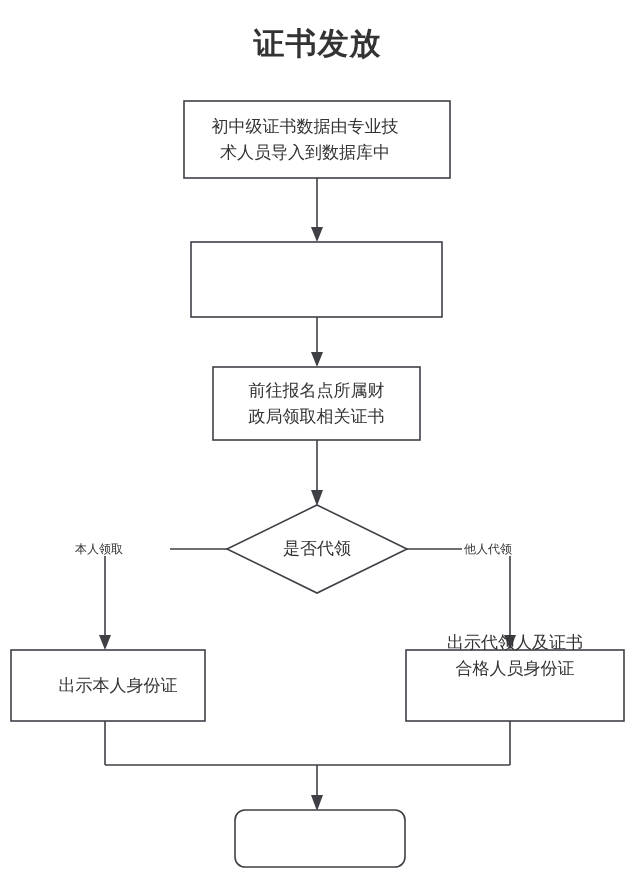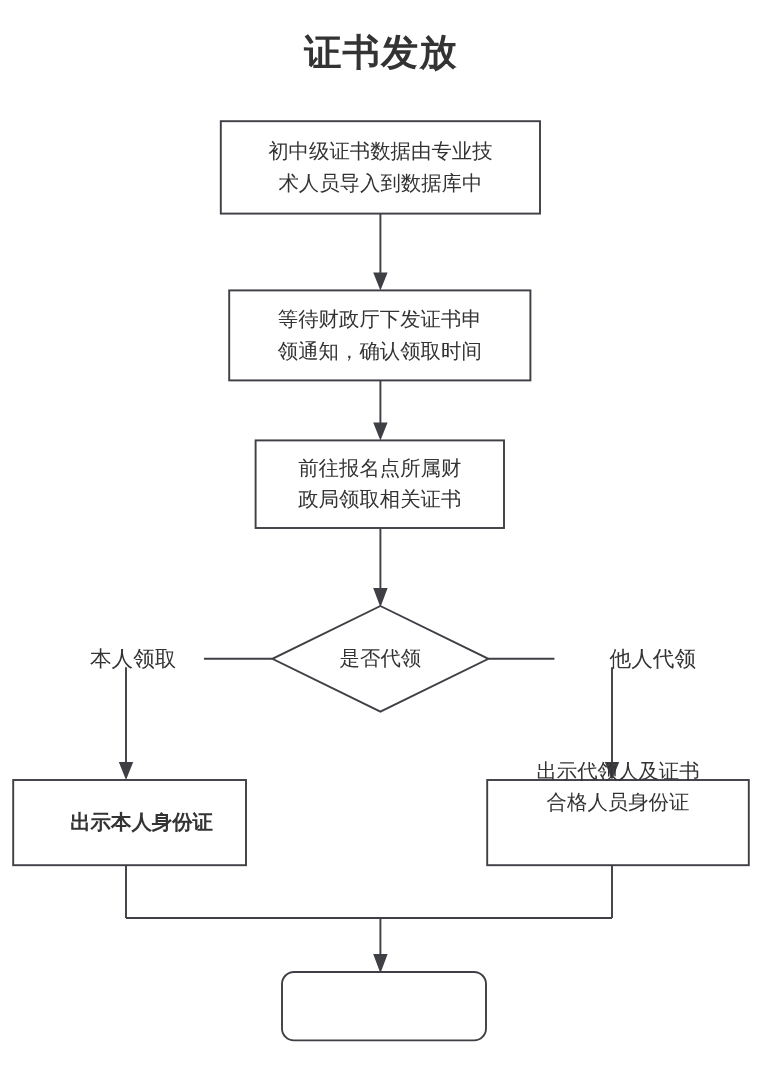--- a/index.html
+++ b/index.html
@@ -65,21 +65,21 @@
     text-align: center;
     color: #333333;
     font-size: 17px;
     line-height: 26px;
     white-space: pre-line;
     pointer-events: none;
   }
   .edge-label {
     position: absolute;
     color: #333333;
-    font-size: 18px;
+    font-size: 12px;
     line-height: 20px;
     white-space: nowrap;
   }
 </style>
 </head>
 <body>
 
 <div id="flow-root">
 
   <div class="chart-title">证书发放</div>
@@ -118,34 +118,32 @@
     <line class="conn" x1="105" y1="721" x2="105" y2="765"></line>
     <line class="conn" x1="510" y1="721" x2="510" y2="765"></line>
     <line class="conn" x1="105" y1="765" x2="510" y2="765"></line>
     <line class="conn" x1="317" y1="765" x2="317" y2="802"></line>
     <polygon class="arrow-head" points="317,811 311,795 323,795"></polygon>
 
     <rect class="node-shape-round" x="235" y="810" width="170" height="57" rx="10" ry="10"></rect>
 
   </svg>
 
-  <div class="node-label" style="left:184px; top:101px; width:266px; height:77px;border-radius:15px;">初中级证书数据由专业技
+  <div class="node-label" style="left:172px; top:101px; width:266px; height:77px;border-radius:15px;">初中级证书数据由专业技
 术人员导入到数据库中</div>
 
-  <div class="node-label" style="left:191px; top:242px; width:251px; height:75px;">等待财政厅下发证书申
-领通知，确认领取时间</div>
 
   <div class="node-label" style="left:213px; top:367px; width:207px; height:73px;text-align:center;">前往报名点所属财
 政局领取相关证书</div>
 
   <div class="node-label" style="left:237px; top:525px; width:160px; height:48px;text-align:right;">是否代领</div>
 
-  <div class="node-label" style="left:11px; top:650px; width:214px; height:71px;font-weight:bold;">出示本人身份证</div>
+  <div class="node-label" style="left:11px; top:650px; width:214px; height:71px;">出示本人身份证</div>
 
   <div class="node-label" style="left:406px; top:620px; width:218px; height:71px;">出示代领人及证书
 合格人员身份证</div>
 
 
   <div class="edge-label" style="left:75px; top:539px;">本人领取</div>
 
-  <div class="edge-label" style="left:464px; top:539px;margin-left:44px;">他人代领</div>
+  <div class="edge-label" style="left:464px; top:539px;">他人代领</div>
 
 </div>
 
 </body></html>

